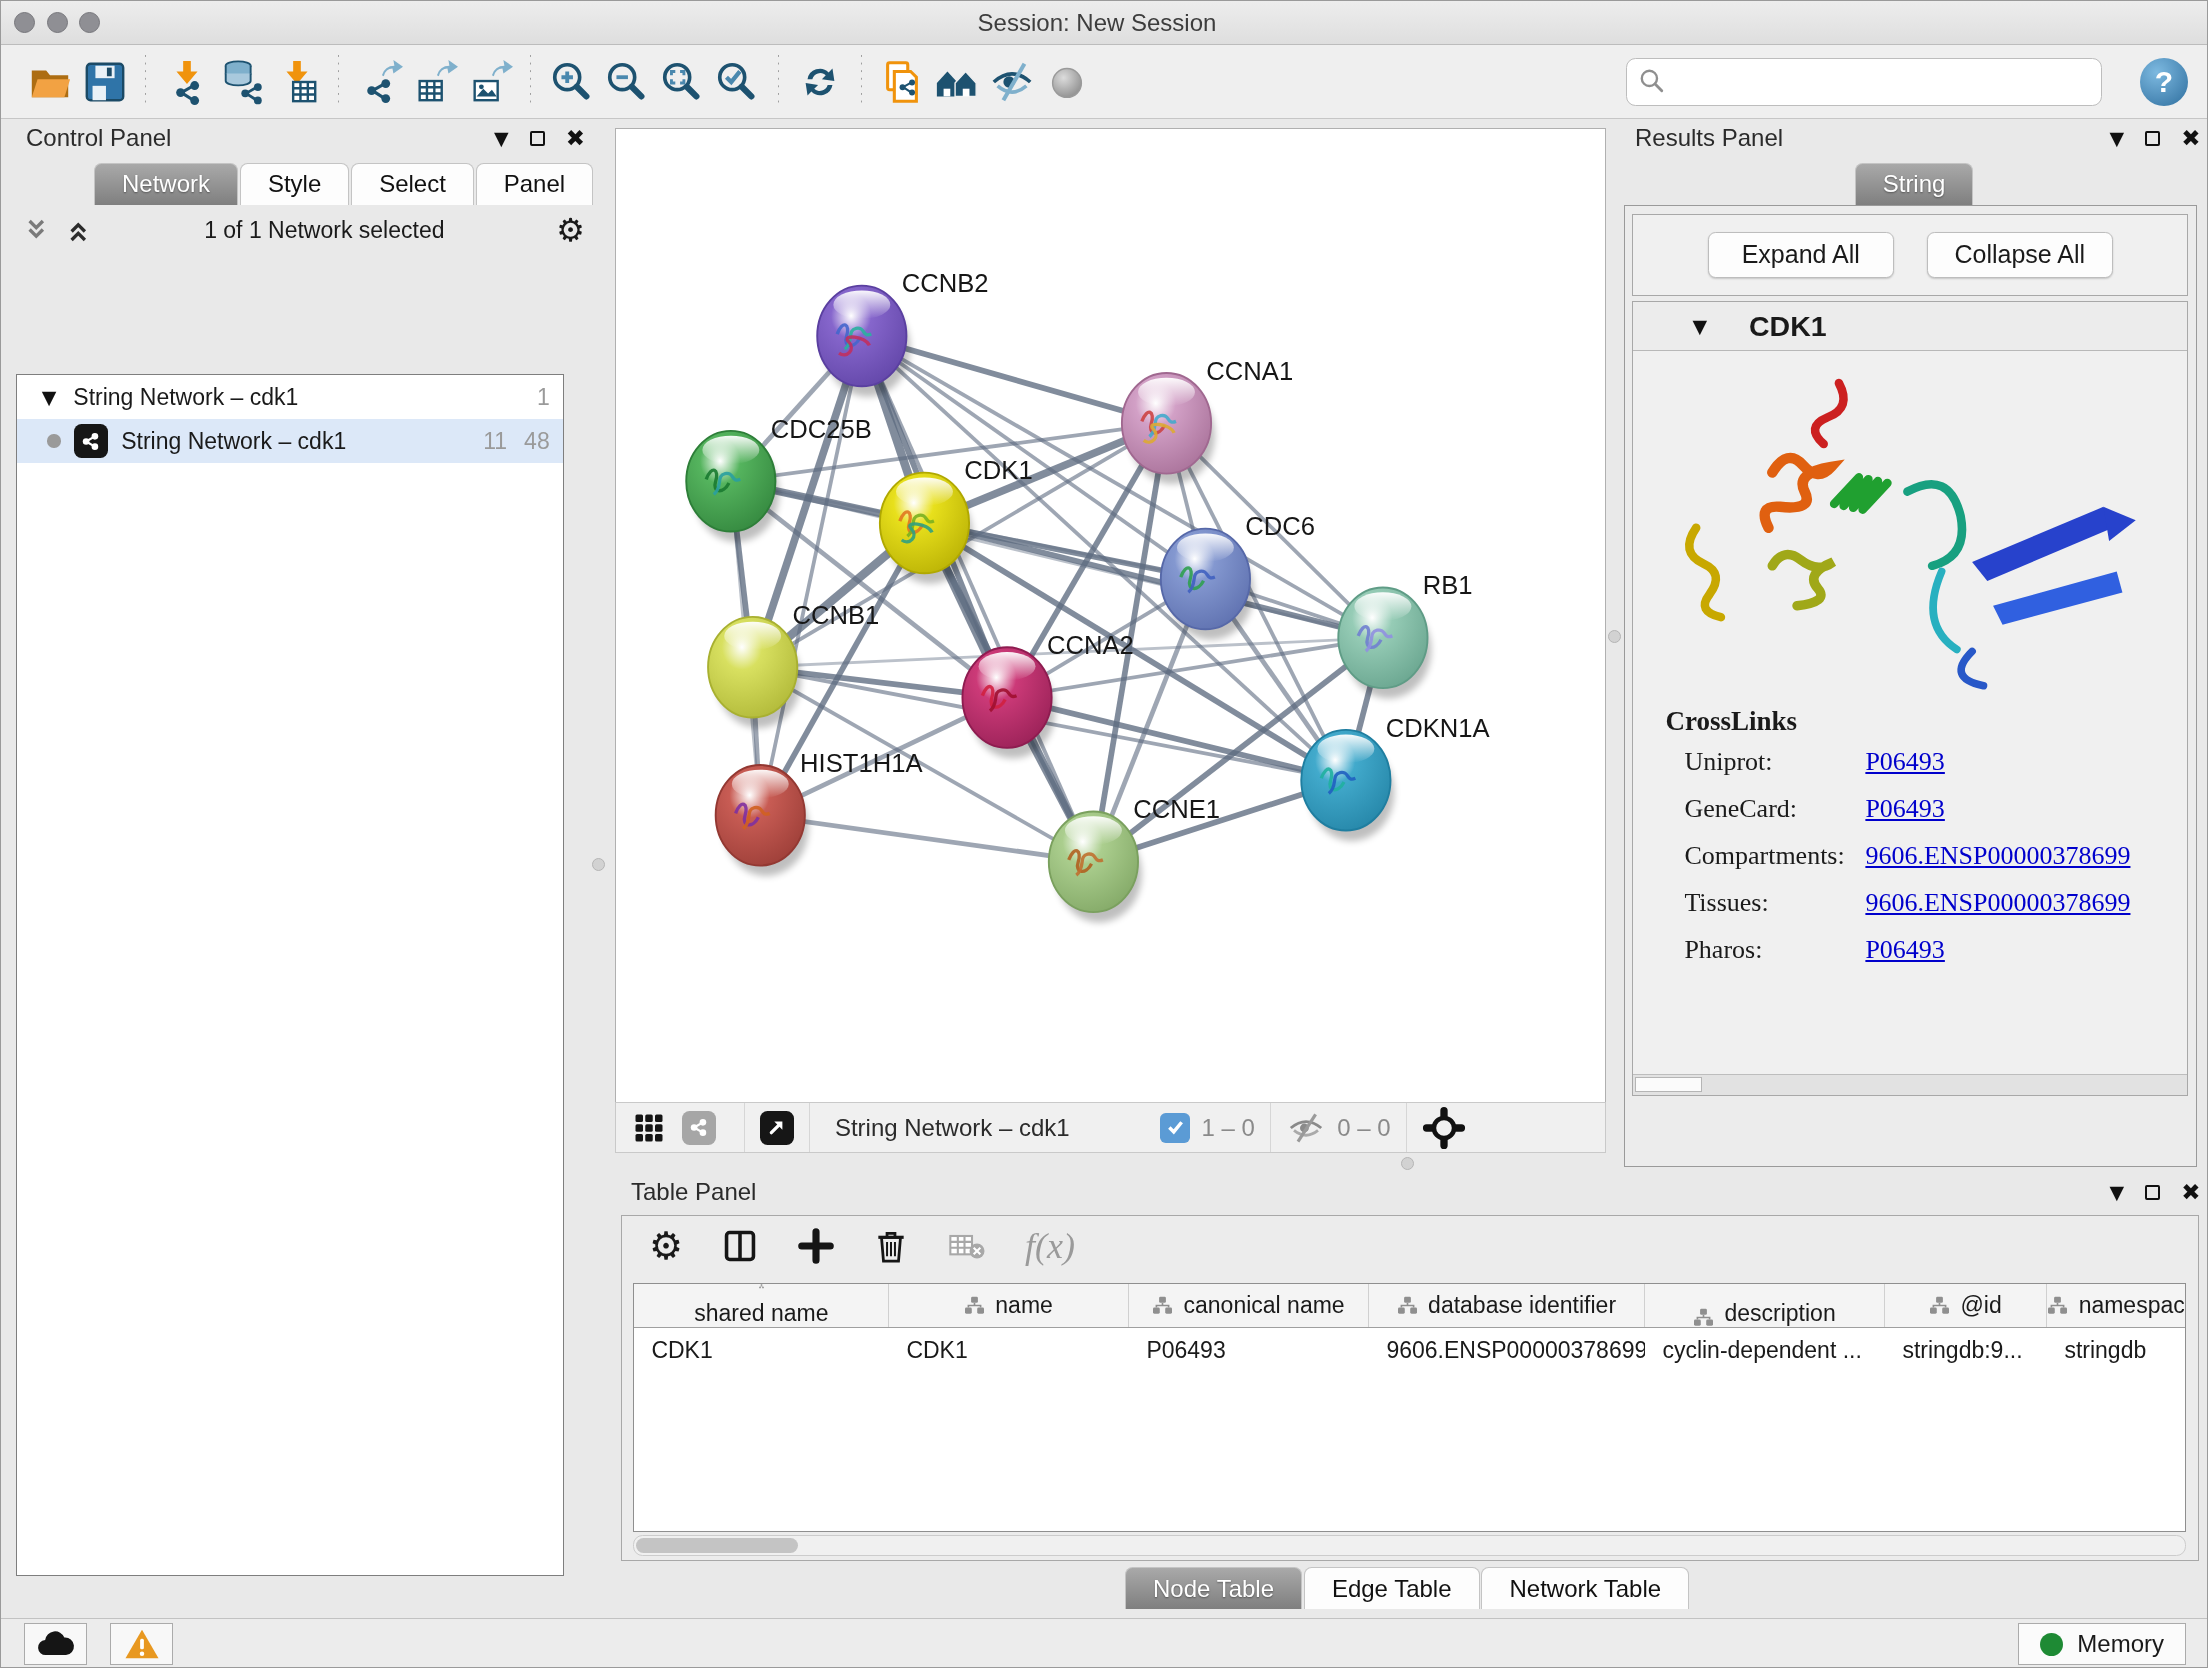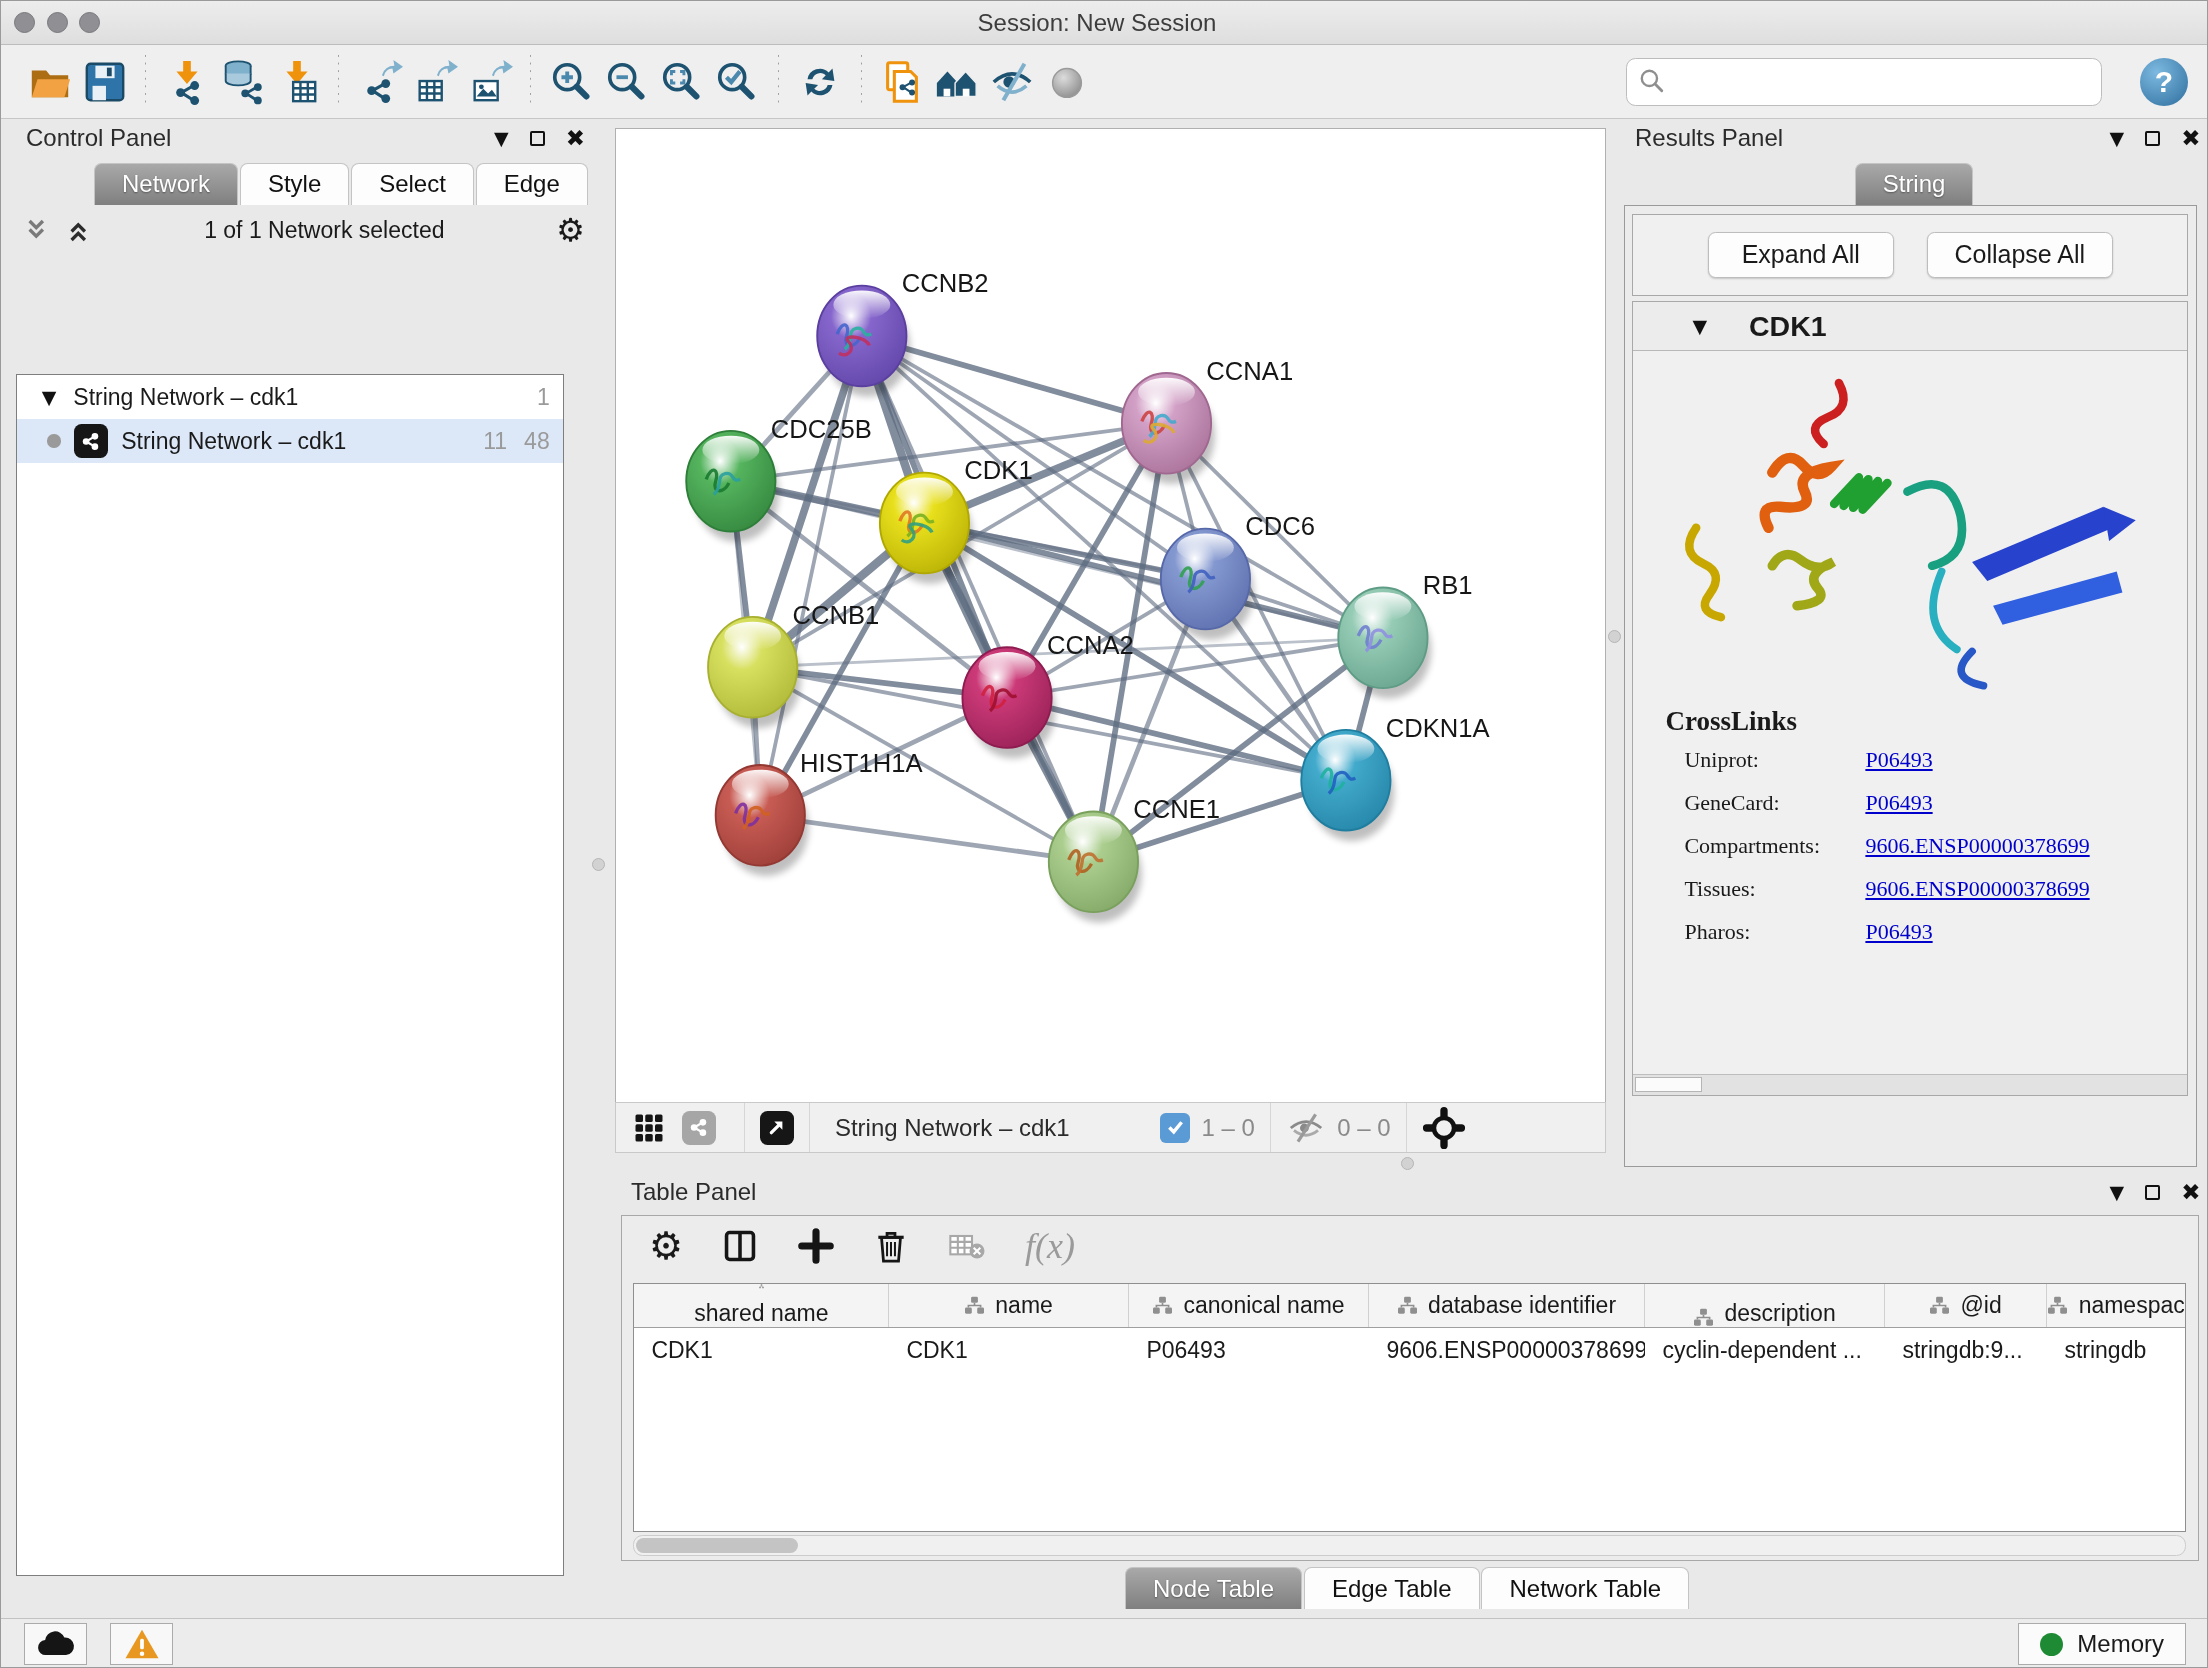--- a/index.html
+++ b/index.html
@@ -80,21 +80,21 @@
     box-shadow:0 1px 1.9px rgba(0,0,0,.18);font-size:25px;display:flex;align-items:center;
     justify-content:center;padding:0 19px;}
   .contentbox{background:#f0f0f0;border:1.9px solid #a8a8a8;margin-top:5.7px;height:795px;position:relative;}
   .entryhead{height:49px;display:flex;align-items:center;border-bottom:1.9px solid #b8b8b8;
     background:#ececec;font-size:28.5px;font-weight:bold;}
   .entryhead .caret{margin:0 42px 0 59px;}
   .entrydesc{font-size:26px;padding:13.3px 0 5.7px 27px;border-bottom:1px solid #cfcfcf;}
   .structure{margin:15px 0 0 25px;}
   .xlinks{font-family:"Liberation Serif",serif;margin:3.8px 0 0 32px;}
   .xlinks .xtitle{font-size:27px;font-weight:bold;margin-bottom:9.5px;}
-  .xrow{display:flex;font-size:22px;margin-bottom:17px;}
+  .xrow{display:flex;font-size:26px;margin-bottom:17px;}
   .xrow .xl{width:200px;padding-left:19px;}
   .xrow a{color:#0000cc;text-decoration:underline;}
   .rscroll{position:absolute;left:0;right:0;bottom:0;height:21px;background:#e2e2e2;
     border-top:1px solid #bdbdbd;}
   .rscroll .thumb{width:67px;height:15px;background:#fbfbfb;border:1px solid #b5b5b5;margin:1.9px;}
   
   .tablepanel{position:absolute;left:605px;top:1172px;width:1604px;height:445px;}
   .tablepanel .phead{padding-left:25px;}
   .tbody-box{position:absolute;left:15px;right:11.4px;top:42px;height:346px;background:#ececec;
     border:1.9px solid #a8a8a8;}
@@ -316,21 +316,21 @@
       <span class="hicon caret">▼</span>
       <span class="hicon">
           <span class="floatsq"></span>
         </span>
       <span class="hicon closex">✖</span>
     </div>
     <div class="tabrow" id="control-tabs">
         <div class="tab active">Network</div>
         <div class="tab">Style</div>
         <div class="tab">Select</div>
-        <div class="tab">Edge</div>
+        <div class="tab">Panel</div>
       </div>
     <div class="subhead">
       <svg width="28.5" height="27" viewBox="0 0 30 28">
         <path d="M8 4l7 7 7-7M8 13l7 7 7-7" fill="none" stroke="#7a7a7a" stroke-width="3.5"></path>
       </svg>
       <svg width="28.5" height="27" viewBox="0 0 30 28" style="margin-left:13.3px">
         <path d="M8 24l7-7 7 7M8 15l7-7 7 7" fill="none" stroke="#2b2b2b" stroke-width="3.5"></path>
       </svg>
       <span class="lbl">1 of 1 Network selected</span>
       <span class="gear">⚙</span>

